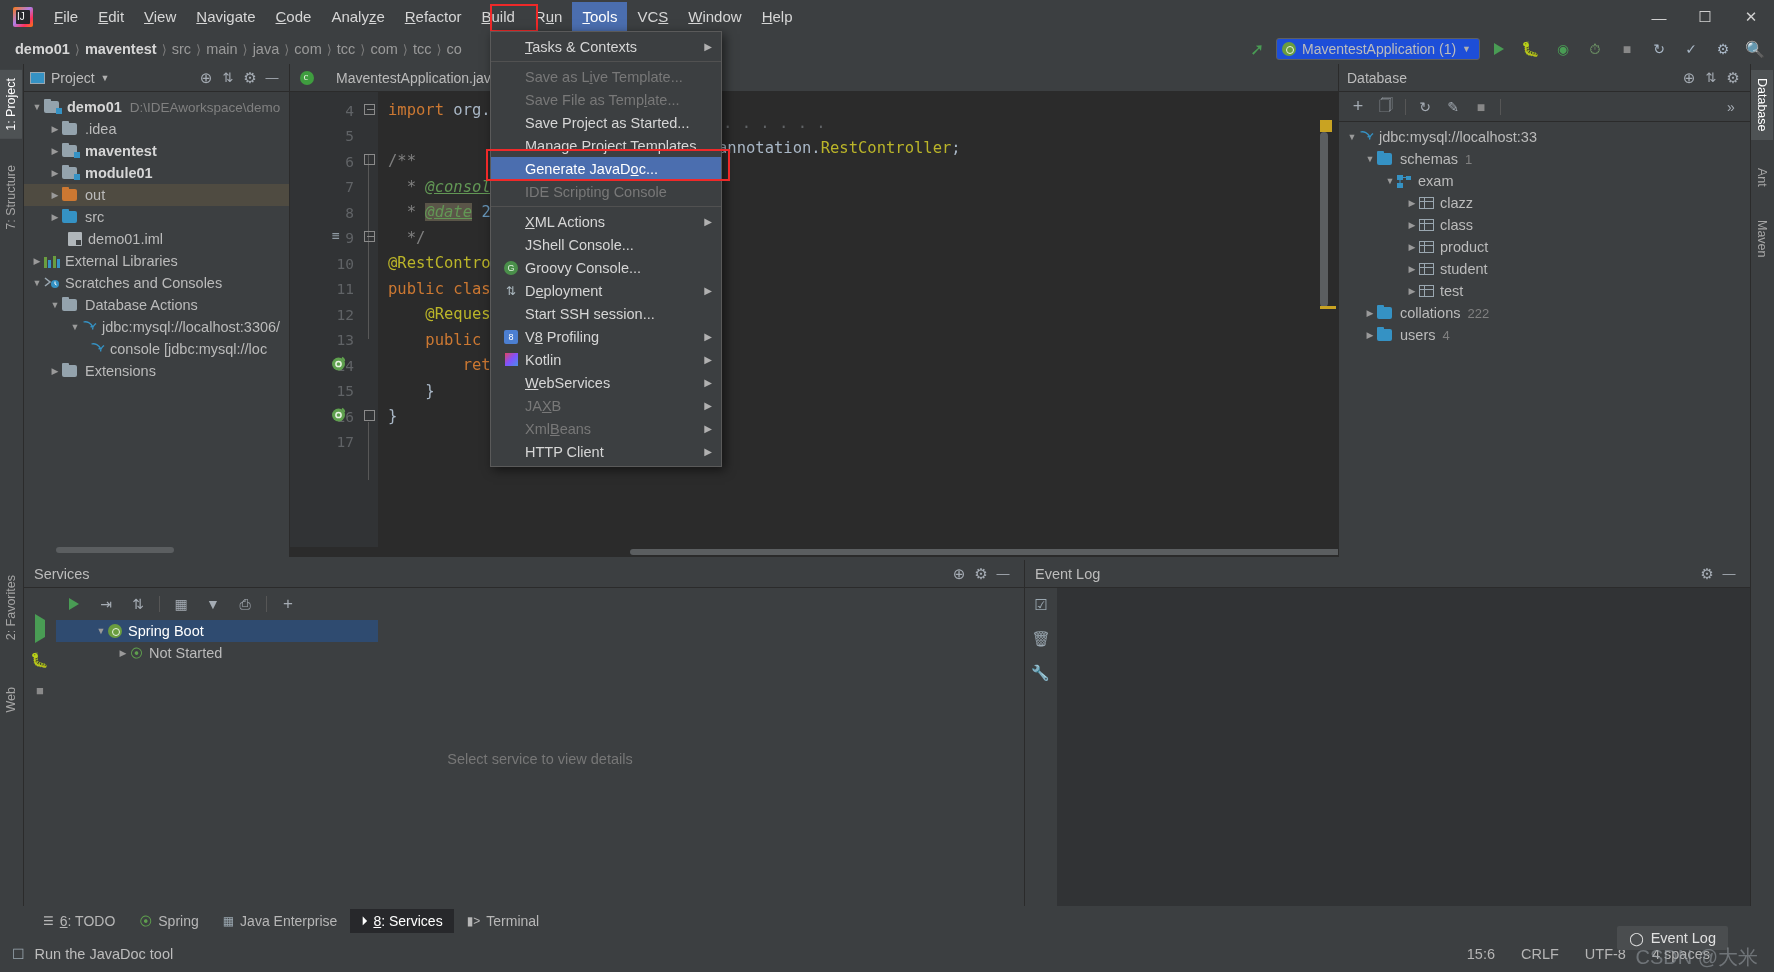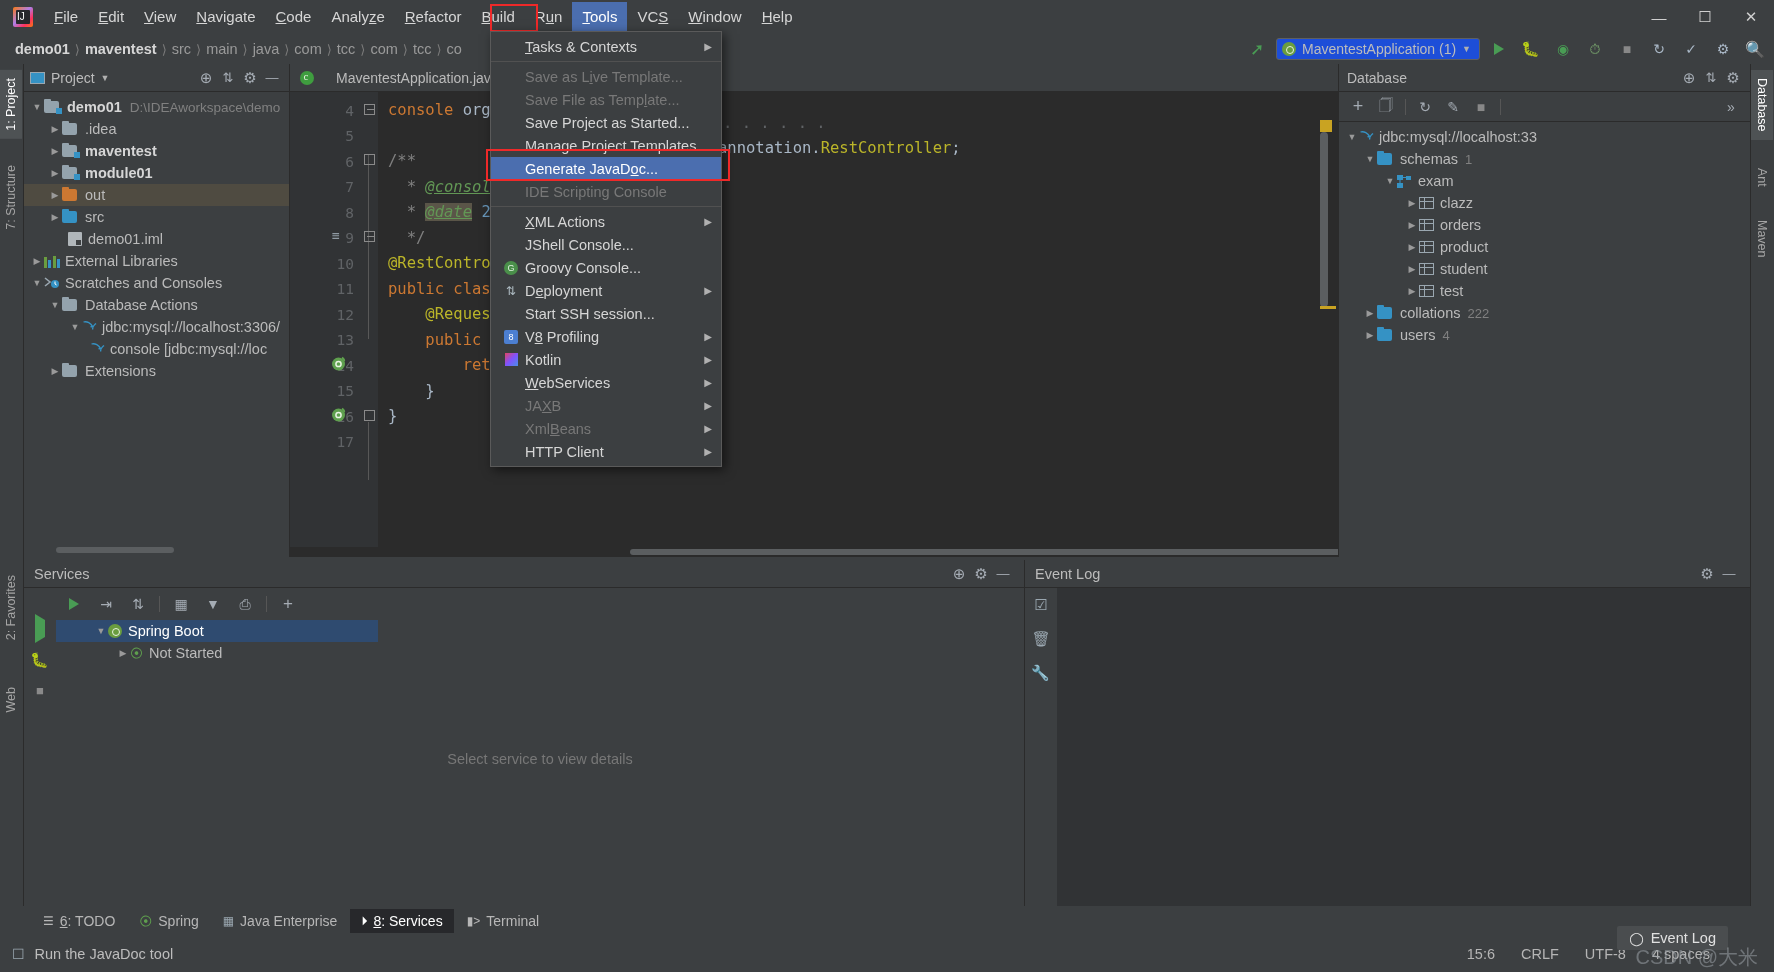--- a/index.html
+++ b/index.html
@@ -489,21 +489,21 @@
           </div>
         <div style="position:absolute;left:6px;top:62px;width:1px;height:185px;background:#585858;"></div>
         <div style="position:absolute;left:2px;top:62px;width:11px;height:11px;border:1px solid #8a8a8a;"></div>
         <div style="position:absolute;left:2px;top:139px;width:11px;height:11px;border:1px solid #8a8a8a;">
             <span style="position:absolute;left:2px;top:3.5px;width:7px;height:1px;background:#8a8a8a;"></span>
           </div>
         <div style="position:absolute;left:2px;top:318px;width:11px;height:11px;border:1px solid #8a8a8a;"></div>
         <div style="position:absolute;left:6px;top:330px;width:1px;height:58px;background:#585858;"></div>
       </div>
       <div class="code-lines">
-        <div class="cline"><span class="k-orange">console</span> <span class="k-def">org.sp</span></div>
+        <div class="cline"><span class="k-orange">import</span> <span class="k-def">org.sp</span></div>
         <div class="cline"></div>
         <div class="cline"><span class="k-gray">/**</span></div>
         <div class="cline">  <span class="k-gray">*</span> <span class="jd-tag">@console</span></div>
         <div class="cline">  <span class="k-gray">*</span> <span class="jd-tag hl">@date</span> <span class="k-blue">202</span></div>
         <div class="cline">  <span class="k-gray">*/</span></div>
         <div class="cline"><span class="k-annot">@RestControl</span></div>
         <div class="cline"><span class="k-orange">public class</span></div>
         <div class="cline">    <span class="k-annot">@RequestM</span></div>
         <div class="cline">    <span class="k-orange">public</span> <span class="k-def">Ob</span></div>
         <div class="cline">        <span class="k-orange">retu</span></div>
@@ -671,21 +671,21 @@
       </div>
 
       <div class="db-row" style="padding-left:66px;">
         <span class="arrow">▶</span>
         <span class="tbl-ico"></span>
         <span>clazz</span>
       </div>
       <div class="db-row" style="padding-left:66px;">
         <span class="arrow">▶</span>
         <span class="tbl-ico"></span>
-        <span>orders</span>
+        <span>class</span>
       </div>
       <div class="db-row" style="padding-left:66px;">
         <span class="arrow">▶</span>
         <span class="tbl-ico"></span>
         <span>product</span>
       </div>
       <div class="db-row" style="padding-left:66px;">
         <span class="arrow">▶</span>
         <span class="tbl-ico"></span>
         <span>student</span>

